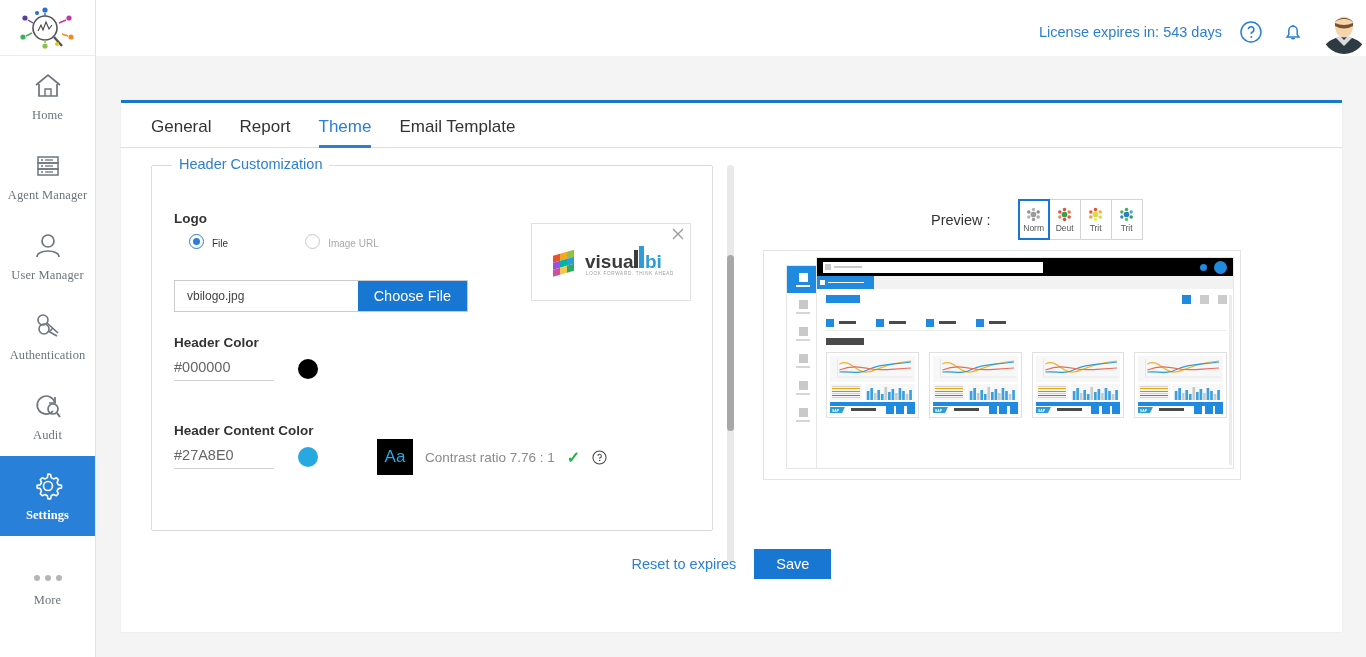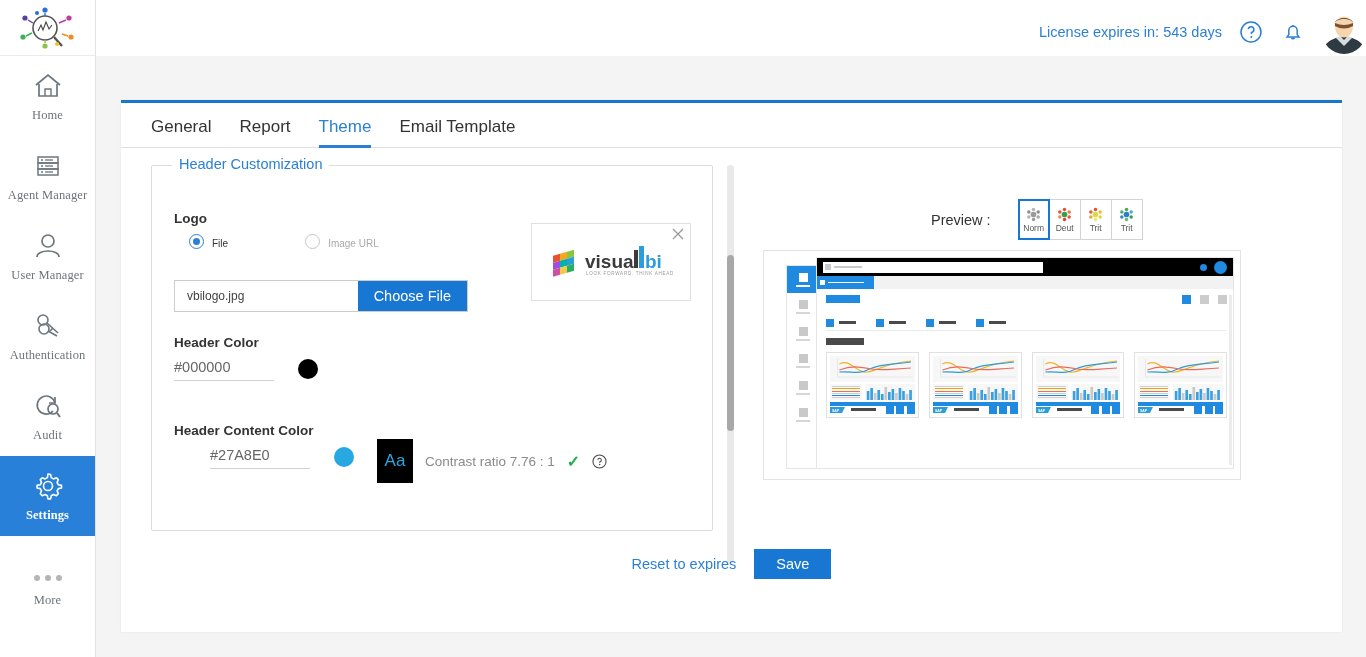--- a/index.html
+++ b/index.html
@@ -107,31 +107,31 @@
   #file-name{ flex:1; padding-left:12px; font-size:12px; color:#444; }
   #choose-file{
     height:30px; background:#1877d2; color:#fff; border:none;
     font-size:14.5px; padding:0 16px; cursor:pointer;
     font-family:"Liberation Sans", sans-serif;
   }
 
   #hdr-color-label{ position:absolute; left:22px; top:169px; }
   #hdr-color-row{ position:absolute; left:22px; top:190px; display:flex;align-items:center;gap:24px;}
   #hdrcontent-color-label{ position:absolute; left:22px; top:257px; }
-  #hdrcontent-color-row{ position:absolute; left:22px; top:278px; display:flex;align-items:center;gap:24px;margin-left:36px;}
+  #hdrcontent-color-row{ position:absolute; left:22px; top:278px; display:flex;align-items:center;gap:24px;}
   .color-input{
     width:100px; border:none; border-bottom:1px solid #d2d2d2;
     font-size:14.5px; color:#666; padding:3px 0 5px 0; outline:none;
     background:transparent; font-family:"Liberation Sans", sans-serif;
   }
   .swatch{ width:20px;height:20px;border-radius:50%;cursor:pointer;}
 
   #contrast-block{ position:absolute; left:225px; top:273px; display:flex; align-items:center; gap:12px;}
   #aa-box{
-    width:36px;height:44px;background:#000;color:#27A8E0;
+    width:36px;height:36px;background:#000;color:#27A8E0;
     display:flex;align-items:center;justify-content:center;font-size:17px;
   }
   #contrast-text{ font-size:13.5px;color:#8a8a8a;}
   #contrast-check{ color:#21b34a; font-size:16px; font-weight:bold;}
   #contrast-help{ width:15px;height:15px;cursor:pointer;}
   #contrast-help svg{width:100%;height:100%;display:block;}
 
   
   #logo-preview{
     position:absolute; left:379px; top:57px; width:160px; height:78px;

